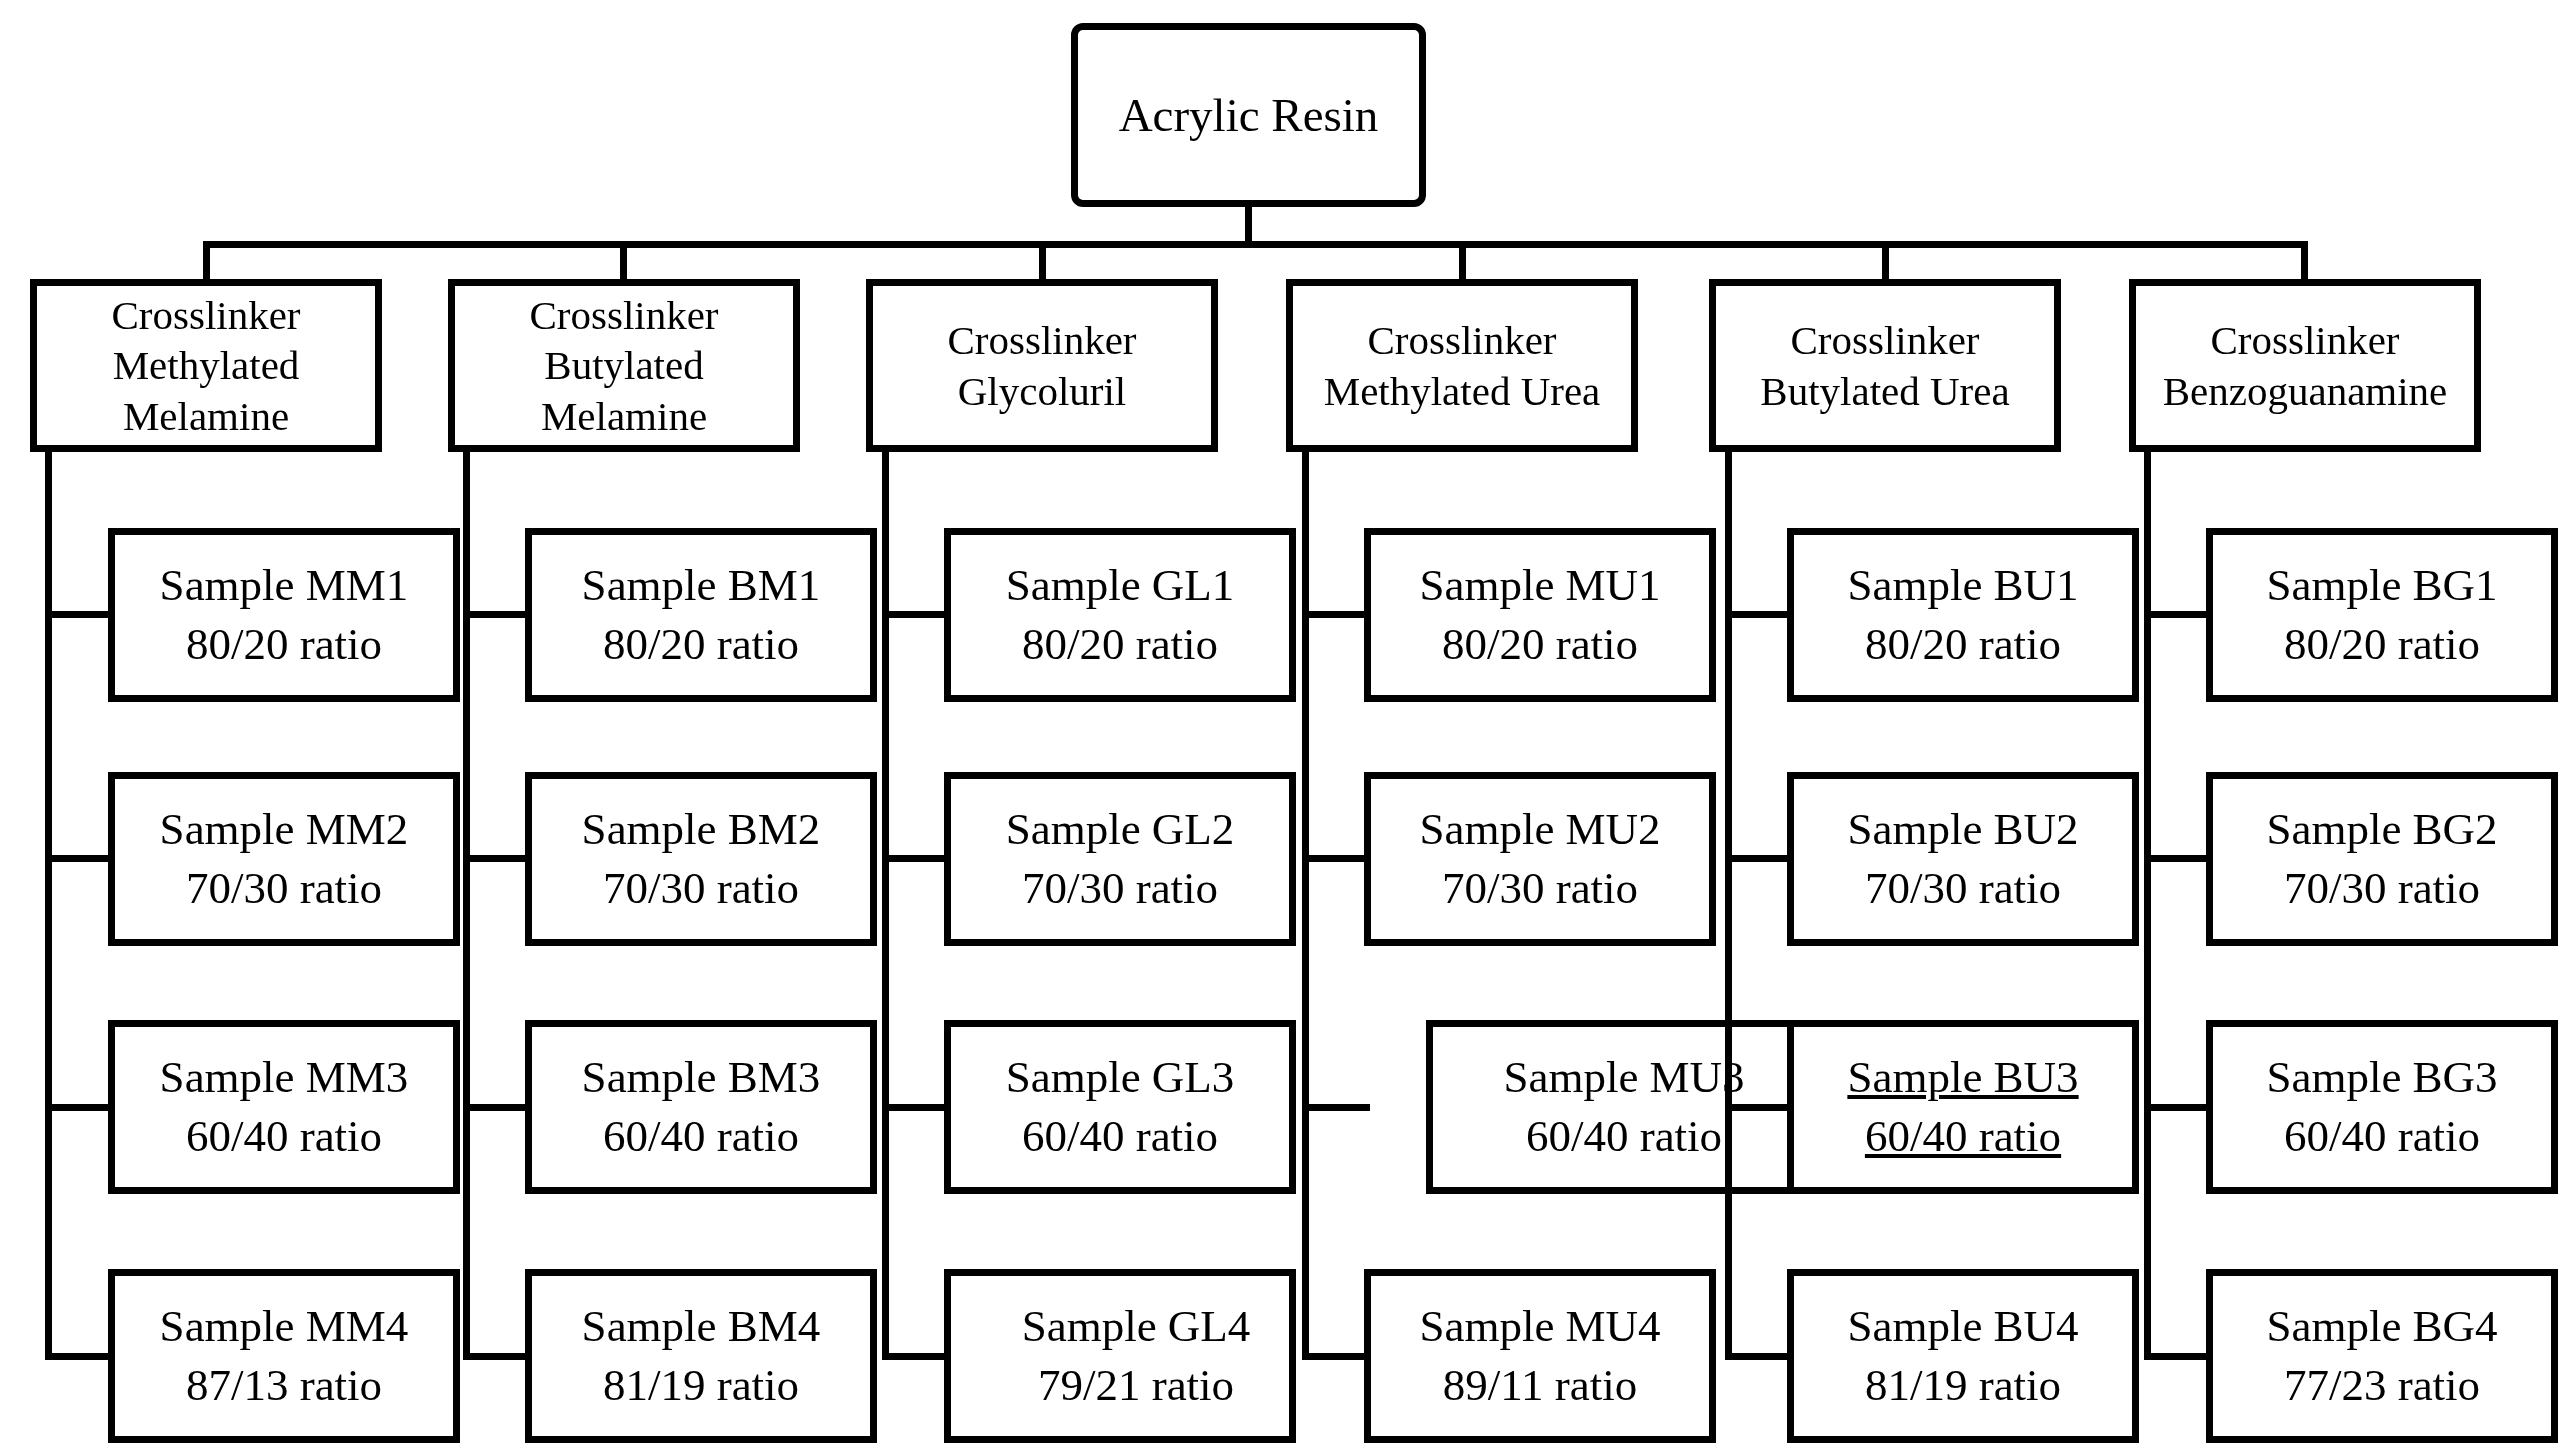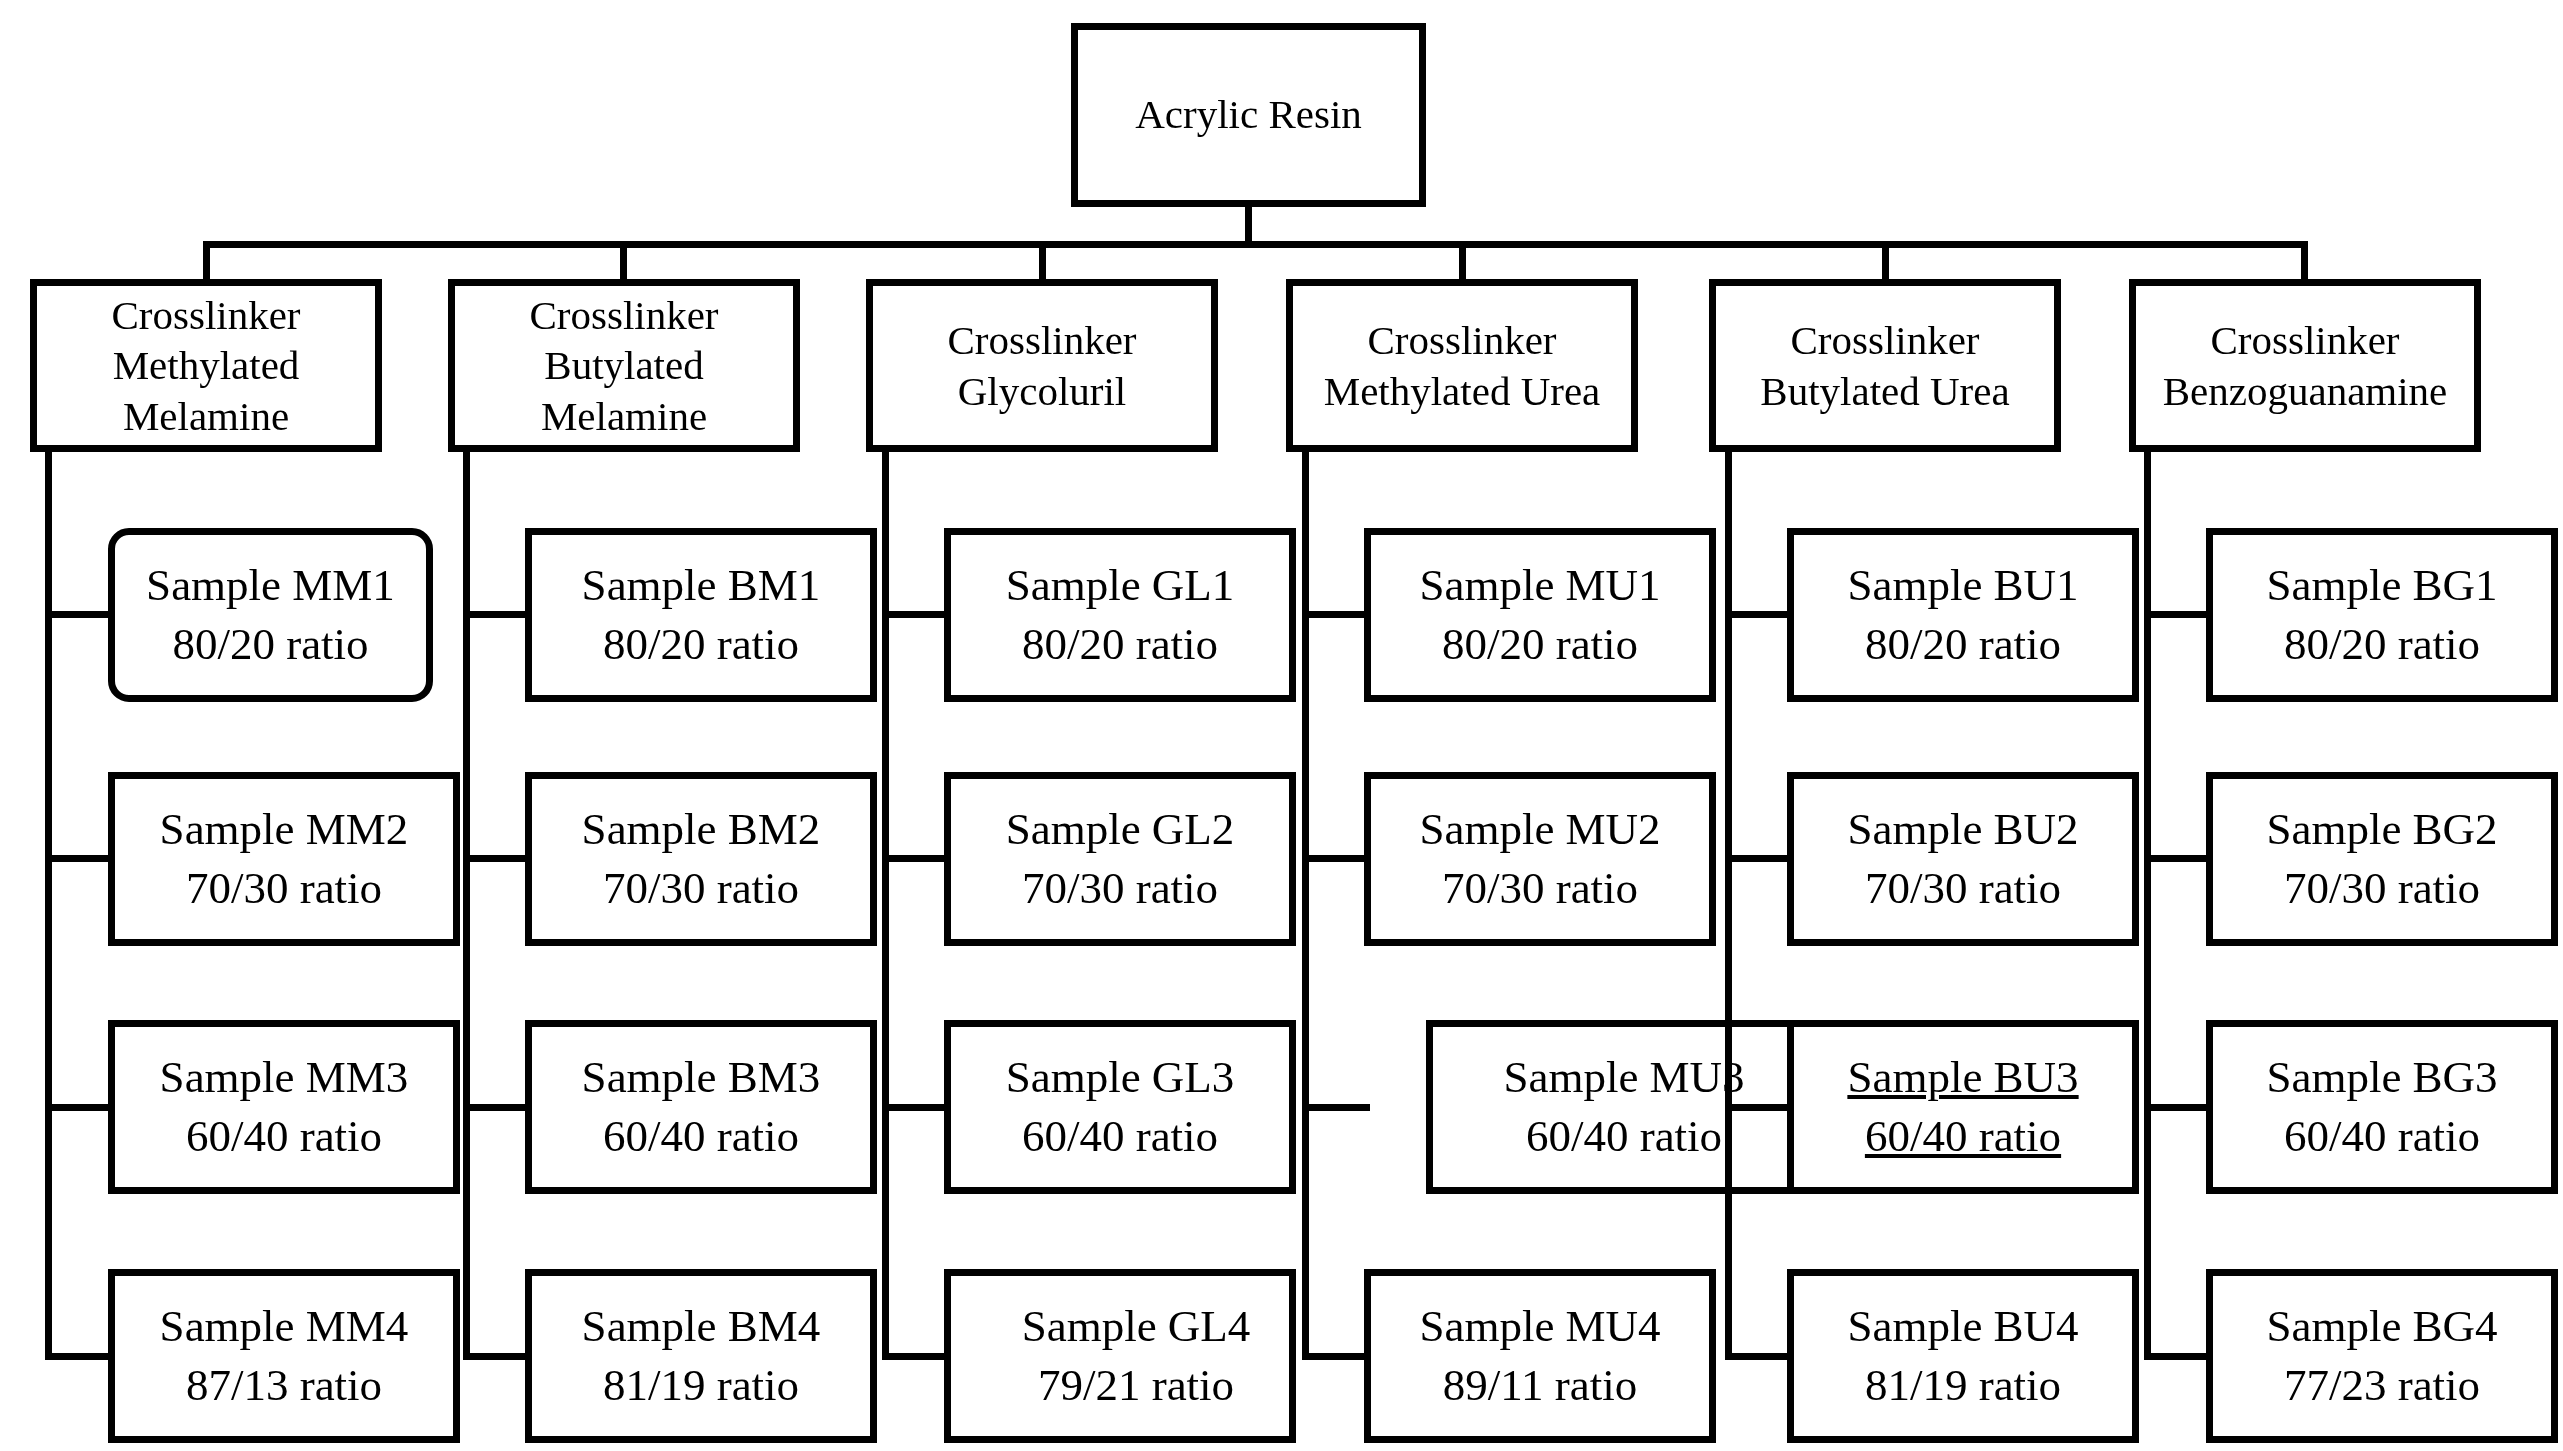--- a/index.html
+++ b/index.html
@@ -1,21 +1,21 @@
 <!DOCTYPE html>
 <html style="font-size:12.3px"><head>
 <meta charset="utf-8">
 <style>
   html,body{margin:0;padding:0;background:#ffffff;}
   .canvas{position:relative;width:2563px;height:1451px;background:#ffffff;overflow:hidden;
           font-family:"Liberation Serif","DejaVu Serif",serif;color:#000;}
   .box{position:absolute;background:#fff;border:7.7px solid #000;box-sizing:border-box;
        display:flex;flex-direction:column;align-items:center;justify-content:center;
        text-align:center;}
-  .topbox{font-size:41px;line-height:1.2;}
+  .topbox{font-size:47px;line-height:1.2;border-radius:12px;}
   .header{font-size:41px;line-height:1.22;}
   .sample{font-size:45px;line-height:1.32;}
   .line{position:absolute;background:#000;}
 </style>
 </head>
 <body>
 
 <div class="canvas">
 
   <div class="box topbox" style="left:1071px;top:23px;width:355px;height:184px;">
@@ -36,21 +36,21 @@
   <div class="box header" style="left:30px;top:279px;width:352px;height:173px;">
     <div>Crosslinker</div>
     <div>Methylated</div>
     <div>Melamine</div>
   </div>
   <div class="line" style="left:45px;top:445px;width:7px;height:915px;"></div>
   <div class="line" style="left:45px;top:611px;width:68px;height:7px;"></div>
   <div class="line" style="left:45px;top:855px;width:68px;height:7px;"></div>
   <div class="line" style="left:45px;top:1104px;width:68px;height:7px;"></div>
   <div class="line" style="left:45px;top:1353px;width:68px;height:7px;"></div>
-  <div class="box sample" style="left:108px;top:528px;width:325px;height:174px;border-radius:21px;">
+  <div class="box sample" style="left:108px;top:528px;width:352px;height:174px;">
     <div>Sample MM1</div>
     <div>80/20 ratio</div>
   </div>
   <div class="box sample" style="left:108px;top:772px;width:352px;height:174px;">
     <div>Sample MM2</div>
     <div>70/30 ratio</div>
   </div>
   <div class="box sample" style="left:108px;top:1020px;width:352px;height:174px;">
     <div>Sample MM3</div>
     <div>60/40 ratio</div>

